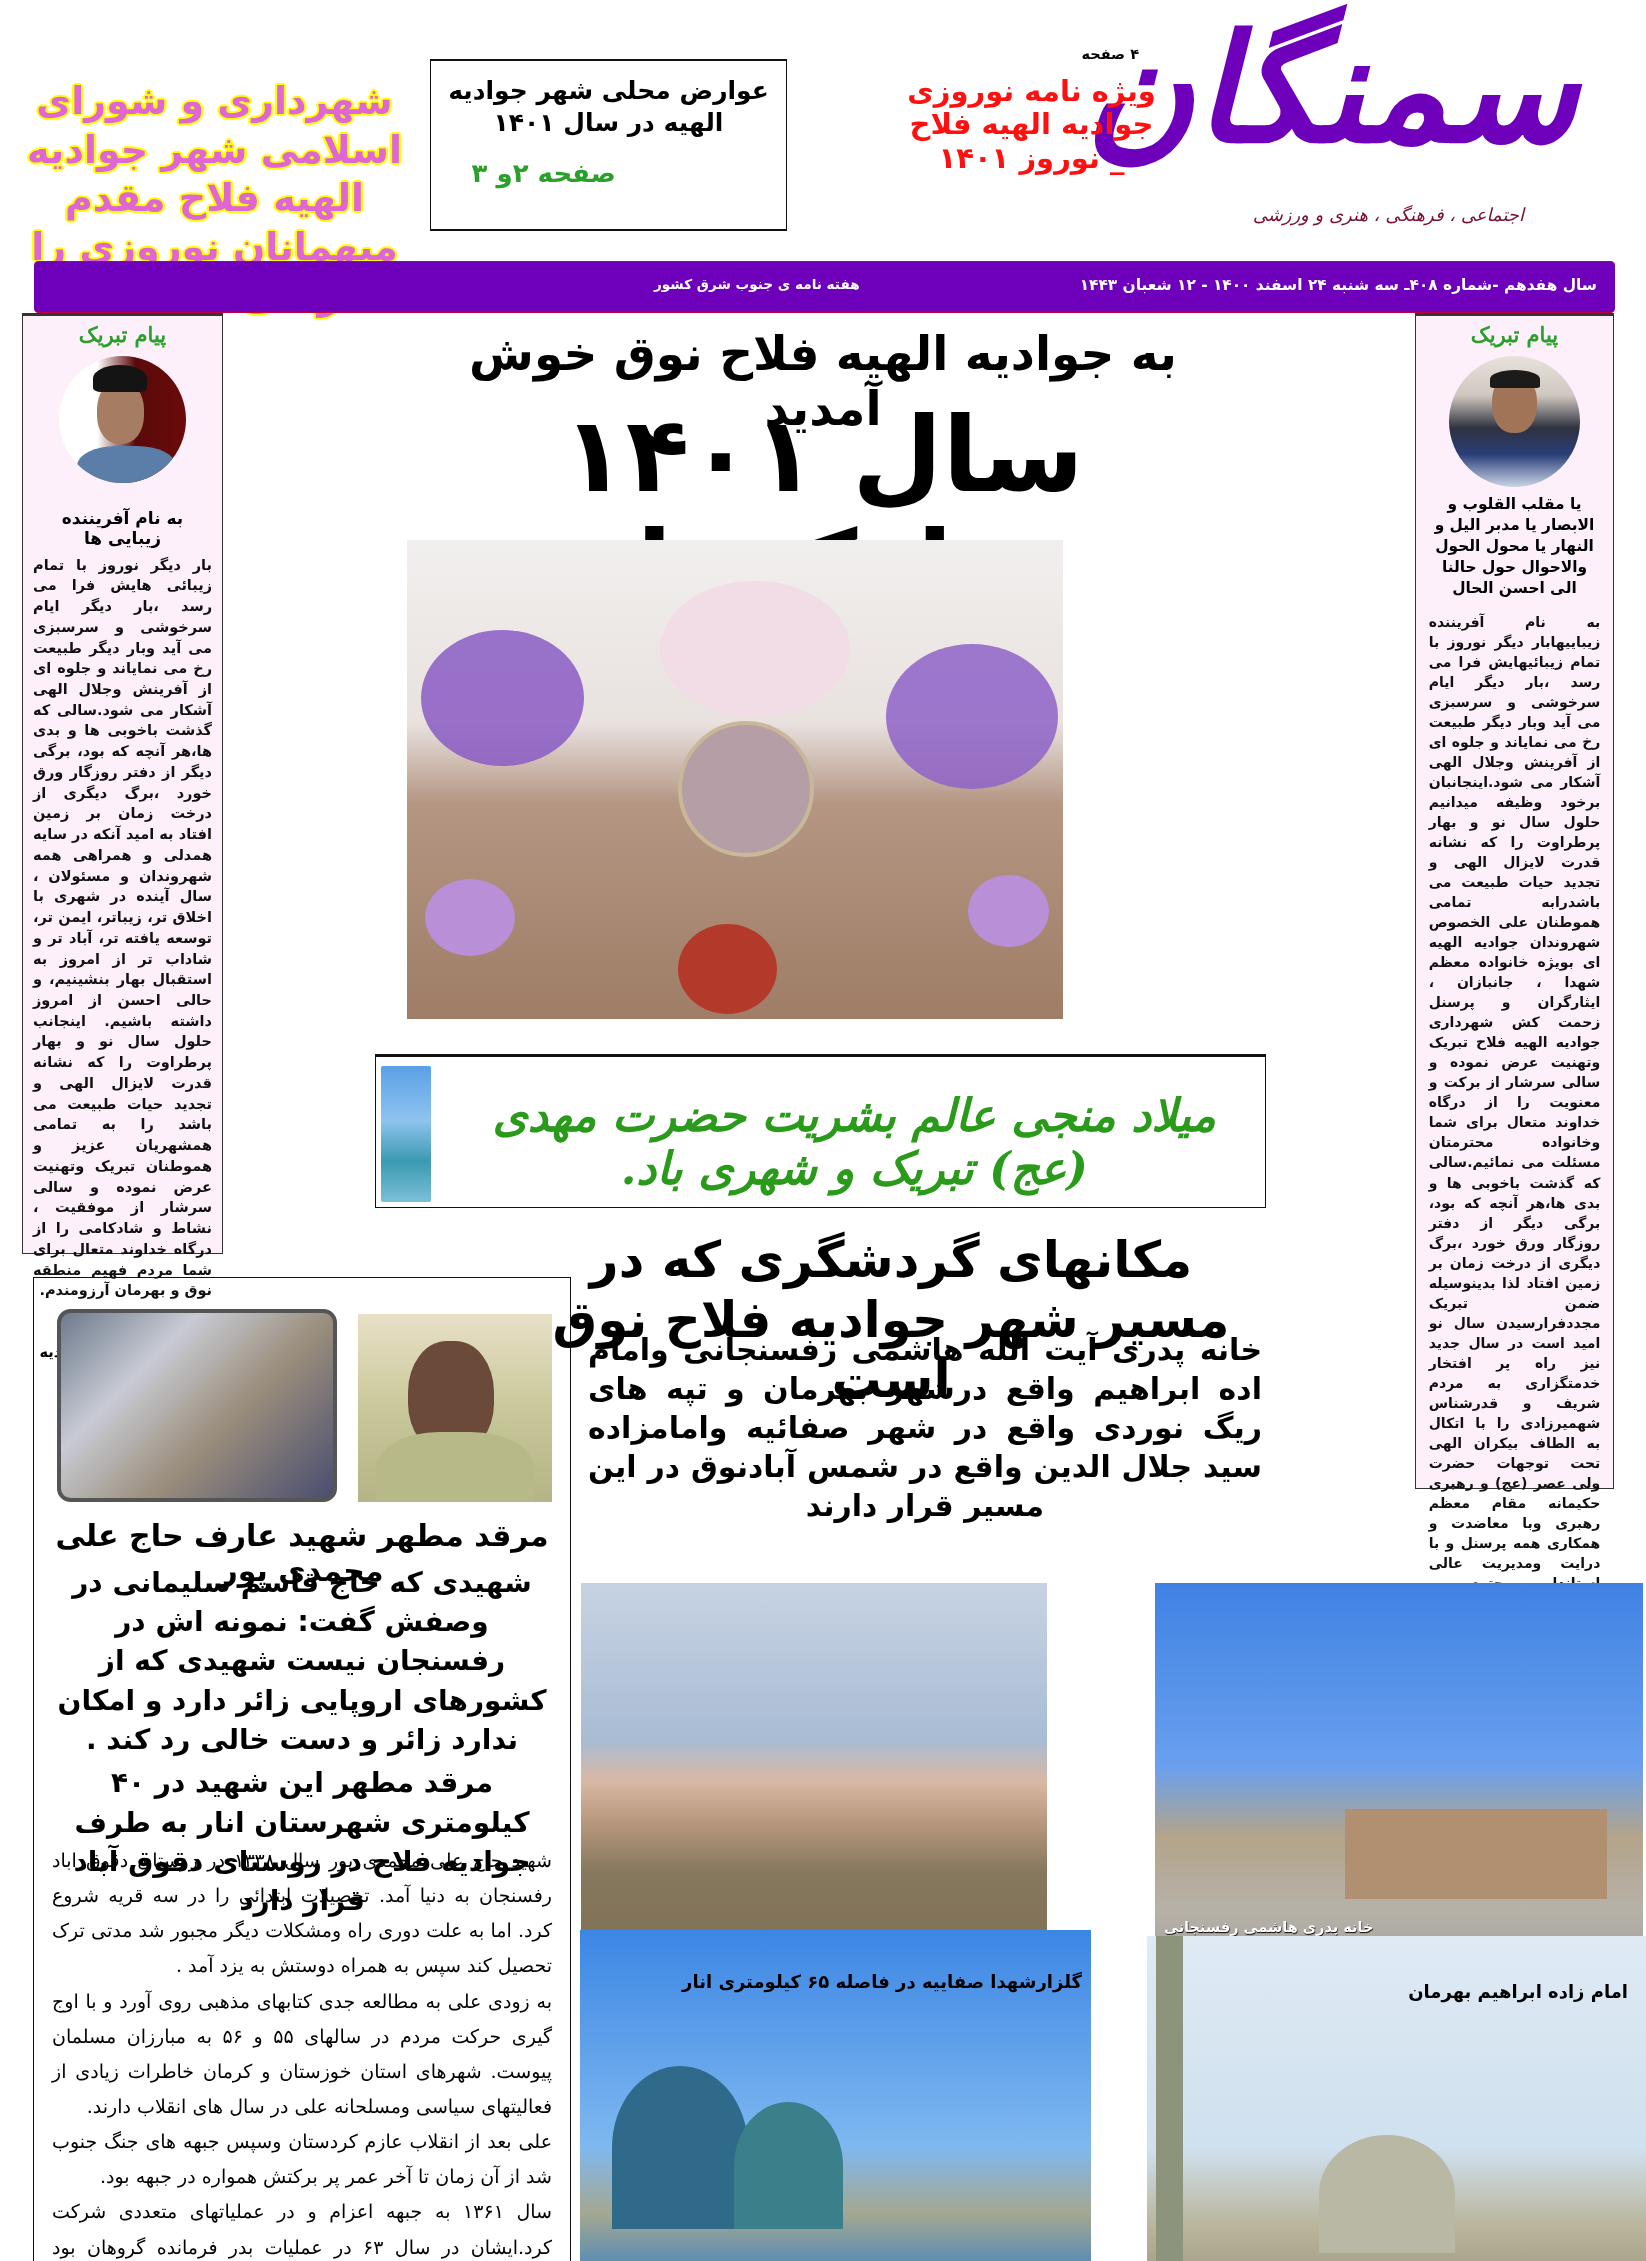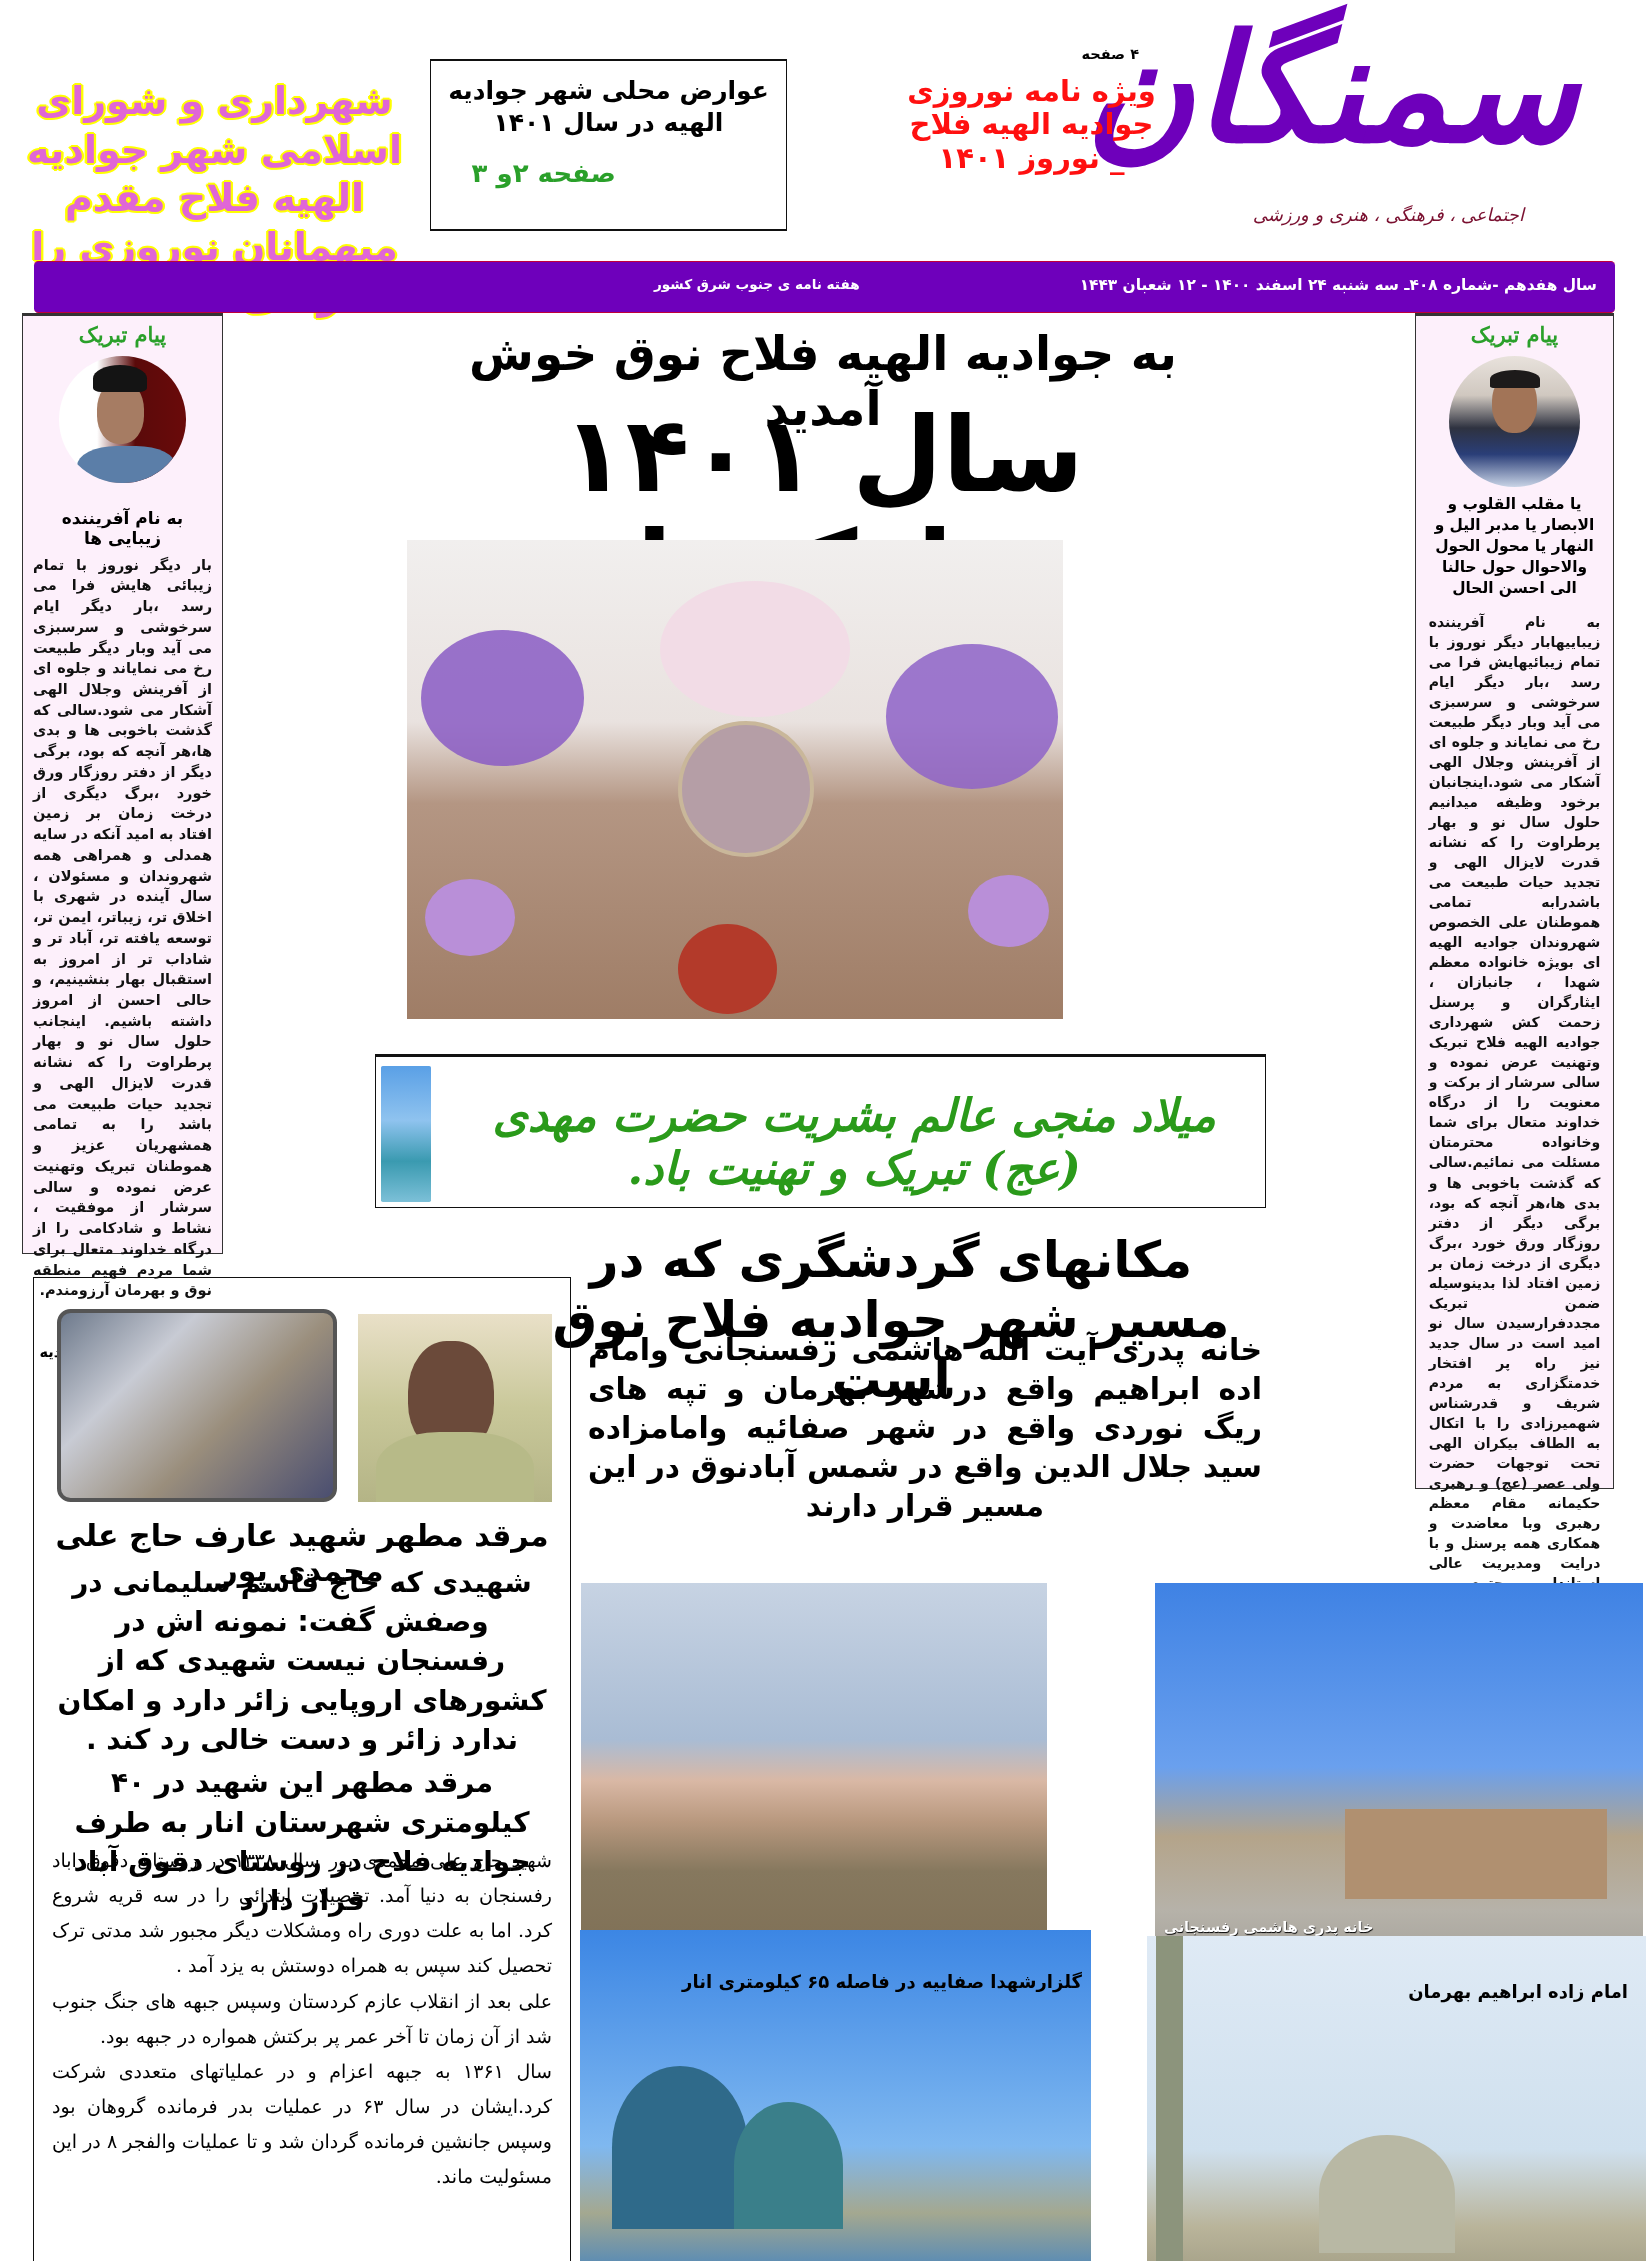--- a/index.html
+++ b/index.html
@@ -122,39 +122,40 @@
   <div class="blob" style="left:253px;top:41px;width:190px;height:136px;background:#f2dce6;"></div>
   <div class="blob" style="left:479px;top:104px;width:172px;height:145px;background:#8e63c8;opacity:.85;"></div>
   <div class="blob" style="left:271px;top:181px;width:136px;height:136px;background:#b59ea6;border:4.5px solid #c9b79a;"></div>
   <div class="blob" style="left:271px;top:384px;width:99px;height:90px;background:#b33a2a;"></div>
   <div class="blob" style="left:18px;top:339px;width:90px;height:77px;background:#b98fd8;"></div>
   <div class="blob" style="left:561px;top:335px;width:81px;height:72px;background:#b98fd8;"></div>
 </div>
 
 <div class="abs mahdi-box">
   <div class="mosque"></div>
-  <div class="txt">میلاد منجی عالم بشریت حضرت مهدی (عج) تبریک و تهنیت باد.</div>
+  <div class="txt">میلاد منجی عالم بشریت حضرت مهدی (عج) تبریک و شهری باد.</div>
 </div>
 
 <div class="abs tour-title">مکانهای گردشگری که در مسیر شهر جوادیه فلاح نوق است</div>
 <div class="abs tour-body">خانه پدری آیت الله هاشمی رفسنجانی وامام اده ابراهیم واقع درشهر بهرمان و تپه های ریگ نوردی واقع در شهر صفائیه وامامزاده سید جلال الدین واقع در شمس آبادنوق در این مسیر قرار دارند</div>
 
 <div class="abs martyr-box">
   <div class="martyr-photo1"></div>
   <div class="martyr-photo2">
     <div style="position:absolute;left:50px;top:27px;width:86px;height:113px;border-radius:45%;background:#6b4a3a;"></div>
     <div style="position:absolute;left:18px;top:118px;width:158px;height:90px;border-radius:40% 40% 0 0;background:#b7ba88;"></div>
   </div>
   <div class="martyr-title">مرقد مطهر شهید عارف حاج علی محمدی پور</div>
   <div class="martyr-quote">
     <div>شهیدی که حاج قاسم سلیمانی در وصفش گفت: نمونه اش در رفسنجان نیست شهیدی که از کشورهای اروپایی زائر دارد و امکان ندارد زائر و دست خالی رد کند .</div>
     <div style="margin-top:4.5px;">مرقد مطهر این شهید در ۴۰ کیلومتری شهرستان انار به طرف جوادیه فلاح در روستای دقوق آباد قرار دارد</div>
   </div>
   <div class="martyr-bio">
     <p>شهید حاج علی محمدی پور سال ۱۳۳۸ در روستای دقوق اباد رفسنجان به دنیا آمد. تحصیلات ابتدائی را در سه قریه شروع کرد. اما به علت دوری راه ومشکلات دیگر مجبور شد مدتی ترک تحصیل کند سپس به همراه دوستش به یزد آمد .</p>
+    <p>به زودی علی به مطالعه جدی کتابهای مذهبی روی آورد و با اوج گیری حرکت مردم در سالهای ۵۵ و ۵۶ به مبارزان مسلمان پیوست. شهرهای استان خوزستان و کرمان خاطرات زیادی از فعالیتهای سیاسی ومسلحانه علی در سال های انقلاب دارند.</p>
     <p>علی بعد از انقلاب عازم کردستان وسپس جبهه های جنگ جنوب شد از آن زمان تا آخر عمر پر برکتش همواره در جبهه بود.</p>
     <p>سال ۱۳۶۱ به جبهه اعزام و در عملیاتهای متعددی شرکت کرد.ایشان در سال ۶۳ در عملیات بدر فرمانده گروهان بود وسپس جانشین فرمانده گردان شد و تا عملیات والفجر ۸ در این مسئولیت ماند.</p>
 
   </div>
 </div>
 
 <div class="abs photo ph-dune"></div>
 <div class="abs photo ph-house">
   <div style="position:absolute;left:190px;top:226px;width:262px;height:90px;background:#b09070;"></div>
   <div class="caption-house">

